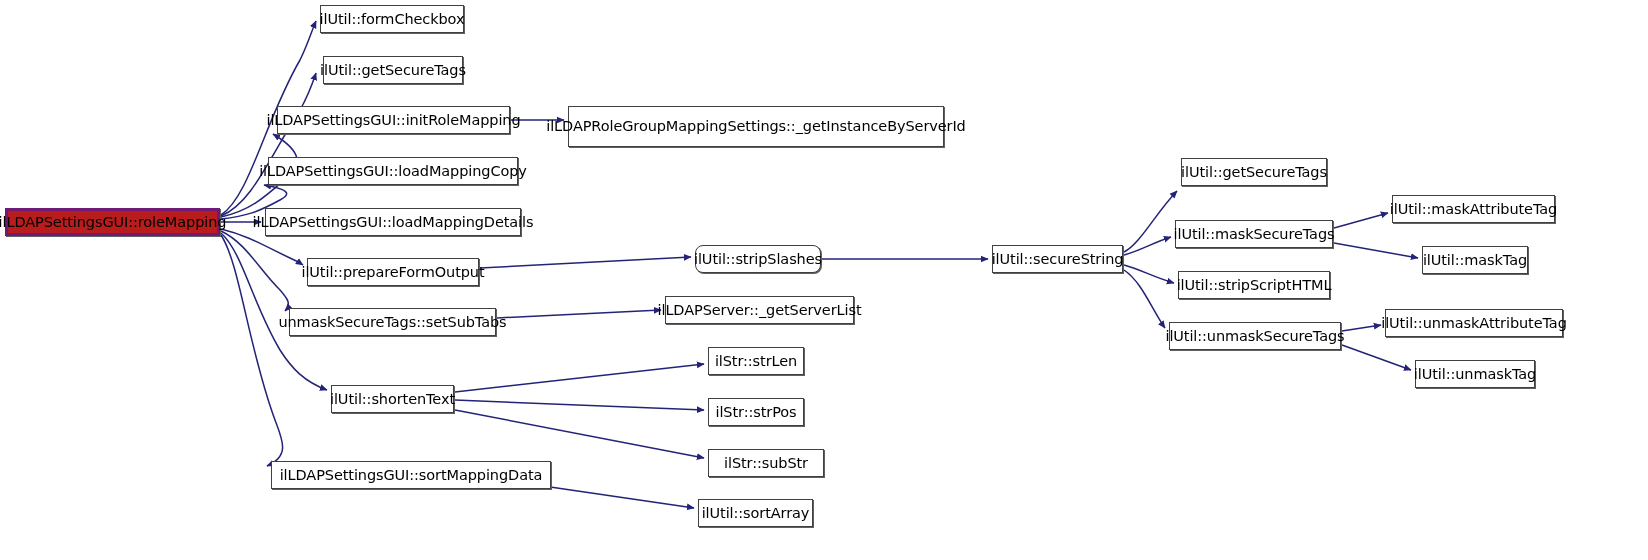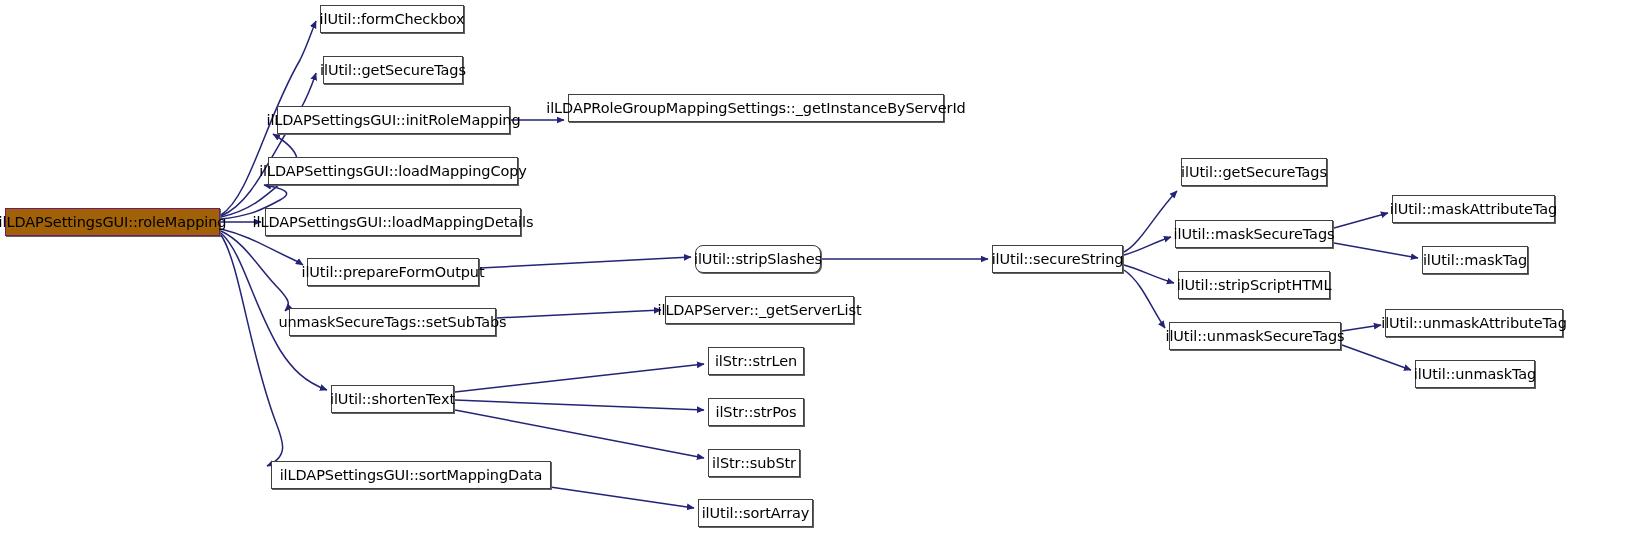--- a/index.html
+++ b/index.html
@@ -33,22 +33,22 @@
     align-items: center;
     justify-content: center;
     white-space: nowrap;
     font-size: 14.5px;
     color: #000000;
     line-height: 1;
     letter-spacing: -0.1px;
     z-index: 2;
   }
   .node.root {
-    background: #a16207;
-    border: 1px solid #701a75;
+    background: #b91c1c;
+    border: 3px solid #701a75;
   }
   .node-label {
     display: block;
     padding: 0 7px;
   }
 </style>
 </head>
 <body>
 
 <div id="graph">
@@ -112,36 +112,36 @@
       </div>
       <div class="node" style="left: 289px; top: 308px; width: 207px; height: 28px;">
         <span class="node-label">unmaskSecureTags::setSubTabs</span>
       </div>
       <div class="node" style="left: 331px; top: 385px; width: 123px; height: 28px;">
         <span class="node-label">ilUtil::shortenText</span>
       </div>
       <div class="node" style="left: 271px; top: 461px; width: 280px; height: 28px;">
         <span class="node-label">ilLDAPSettingsGUI::sortMappingData</span>
       </div>
-      <div class="node" style="left: 568px; top: 94px; width: 376px; height: 28px;">
+      <div class="node" style="left: 568px; top: 106px; width: 376px; height: 41px;">
         <span class="node-label">ilLDAPRoleGroupMappingSettings::_getInstanceByServerId</span>
       </div>
       <div class="node" style="left: 695px; top: 245px; width: 126px; height: 28px; border-radius: 8px;">
         <span class="node-label">ilUtil::stripSlashes</span>
       </div>
       <div class="node" style="left: 665px; top: 296px; width: 189px; height: 28px;">
         <span class="node-label">ilLDAPServer::_getServerList</span>
       </div>
       <div class="node" style="left: 708px; top: 347px; width: 96px; height: 28px;">
         <span class="node-label">ilStr::strLen</span>
       </div>
       <div class="node" style="left: 708px; top: 398px; width: 96px; height: 28px;">
         <span class="node-label">ilStr::strPos</span>
       </div>
-      <div class="node" style="left: 708px; top: 449px; width: 92px; height: 28px;">
+      <div class="node" style="left: 708px; top: 449px; width: 116px; height: 28px;">
         <span class="node-label">ilStr::subStr</span>
       </div>
       <div class="node" style="left: 698px; top: 499px; width: 115px; height: 28px;">
         <span class="node-label">ilUtil::sortArray</span>
       </div>
       <div class="node" style="left: 992px; top: 245px; width: 131px; height: 28px;">
         <span class="node-label">ilUtil::secureString</span>
       </div>
       <div class="node" style="left: 1181px; top: 158px; width: 146px; height: 28px;">
         <span class="node-label">ilUtil::getSecureTags</span>

